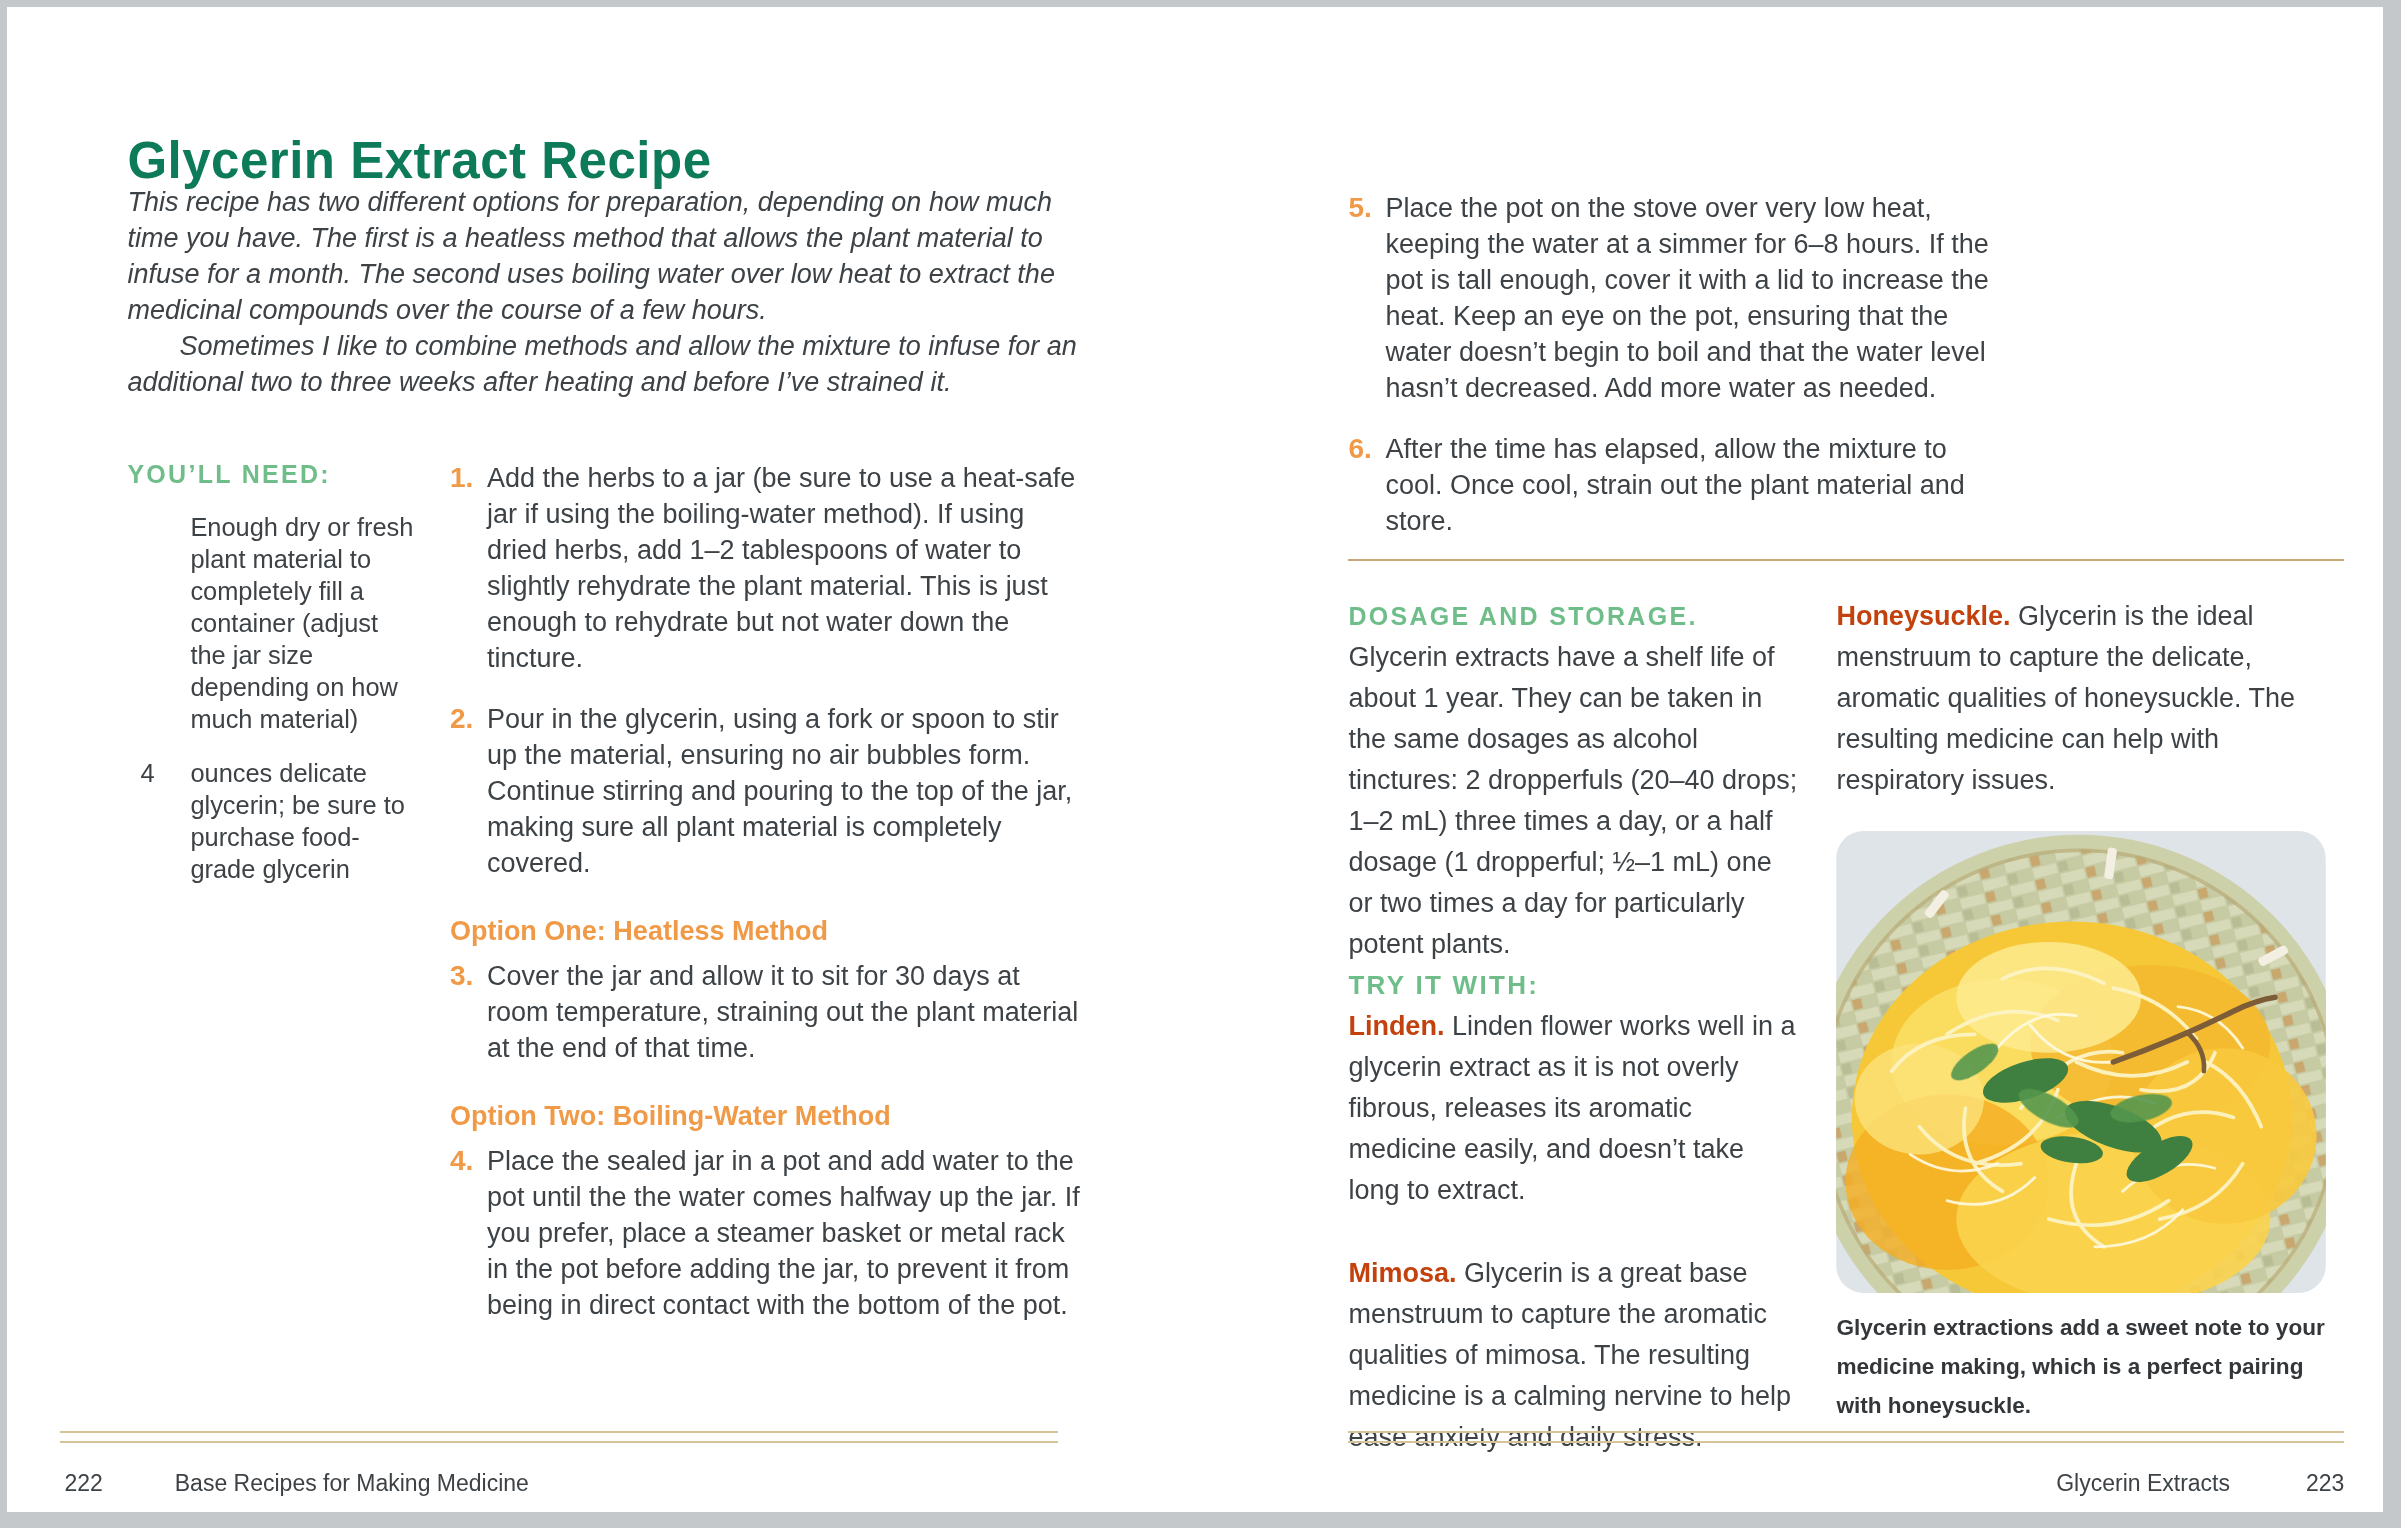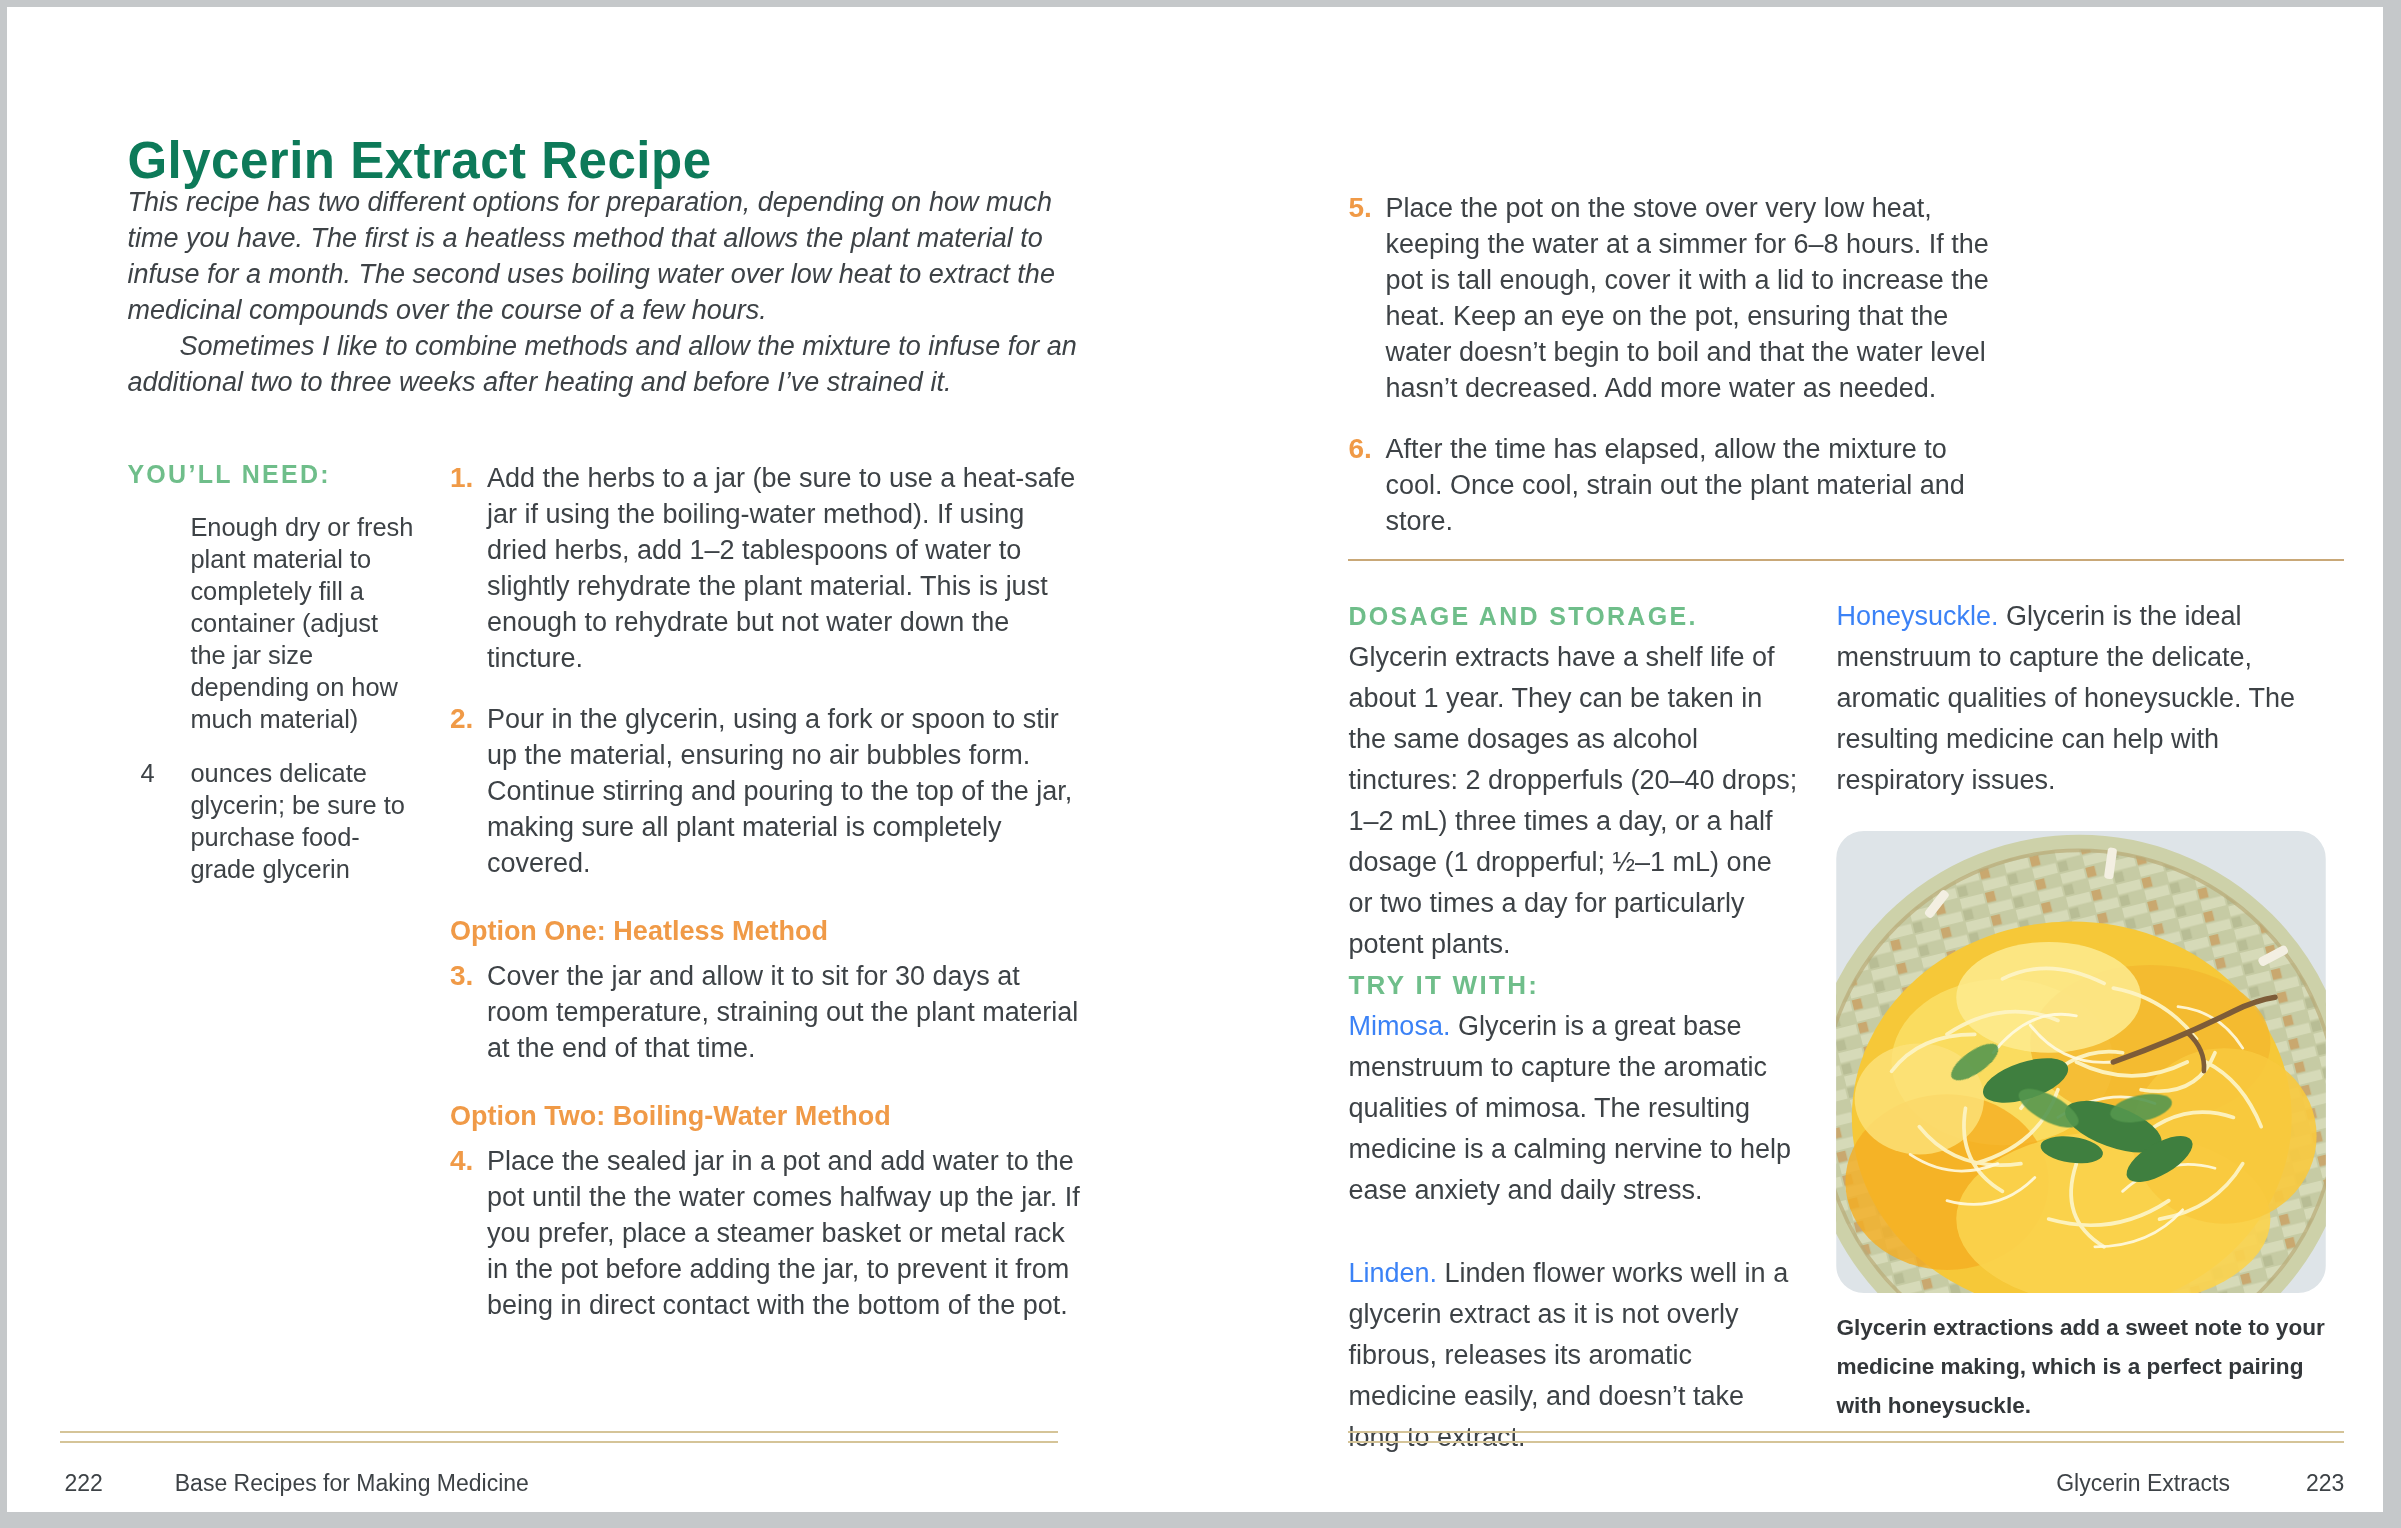--- a/index.html
+++ b/index.html
@@ -61,21 +61,21 @@
     border-top:2.8px solid #c9a878;
   }
   .columns{
     position:absolute;left:1341px;top:589px;width:998px;
     display:flex;gap:39px;
   }
   .col-a{width:449px;flex:none;}
   .col-b{width:510px;flex:none;}
   .body-col{font-size:27px;line-height:41px;color:#3d4246;}
   .body-col p{margin:0;}
-  .lead{font-weight:normal;color:#3b82f6;}
+  .lead{font-weight:bold;color:#c2410c;}
   .try-label{margin-top:39px;font-size:26px;}
   .entry{margin-top:20.3px;}
   .entry + .entry{margin-top:42px;}
   .photo{
     margin-top:29.6px;width:490px;height:462px;display:block;
   }
   .caption{
     margin-top:14.8px;width:493px;
     font-size:22.6px;line-height:39px;font-weight:bold;color:#33373a;
   }
@@ -156,22 +156,22 @@
       <div class="stext">After the time has elapsed, allow the mixture to cool. Once cool, strain out the plant material and store.</div>
     </div>
   </div>
 
   <div class="divider"></div>
 
   <div class="columns">
     <div class="col-a body-col">
       <p><span class="green-label">DOSAGE AND STORAGE.</span> <span>Glycerin extracts have a shelf life of about 1 year. They can be taken in the same dosages as alcohol tinctures: 2 dropperfuls (20–40 drops; 1–2 mL) three times a day, or a half dosage (1 dropperful; ½–1 mL) one or two times a day for particularly potent plants.</span></p>
       <p class="green-label try-label">TRY IT WITH:</p>
+      <p class="entry"><span class="lead">Linden.</span> <span>Linden flower works well in a glycerin extract as it is not overly fibrous, releases its aromatic medicine easily, and doesn’t take long to extract.</span></p>
       <p class="entry"><span class="lead">Mimosa.</span> <span>Glycerin is a great base menstruum to capture the aromatic qualities of mimosa. The resulting medicine is a calming nervine to help ease anxiety and daily stress.</span></p>
-      <p class="entry"><span class="lead">Linden.</span> <span>Linden flower works well in a glycerin extract as it is not overly fibrous, releases its aromatic medicine easily, and doesn’t take long to extract.</span></p>
     </div>
 
     <div class="col-b body-col">
       <p><span class="lead">Honeysuckle.</span> <span>Glycerin is the ideal menstruum to capture the delicate, aromatic qualities of honeysuckle. The resulting medicine can help with respiratory issues.</span></p>
 
       <svg class="photo" viewBox="0 0 530 500" xmlns="http://www.w3.org/2000/svg">
         <defs>
           <clipPath id="pc">
               <rect x="0" y="0" width="530" height="500" rx="30"></rect>
             </clipPath>

